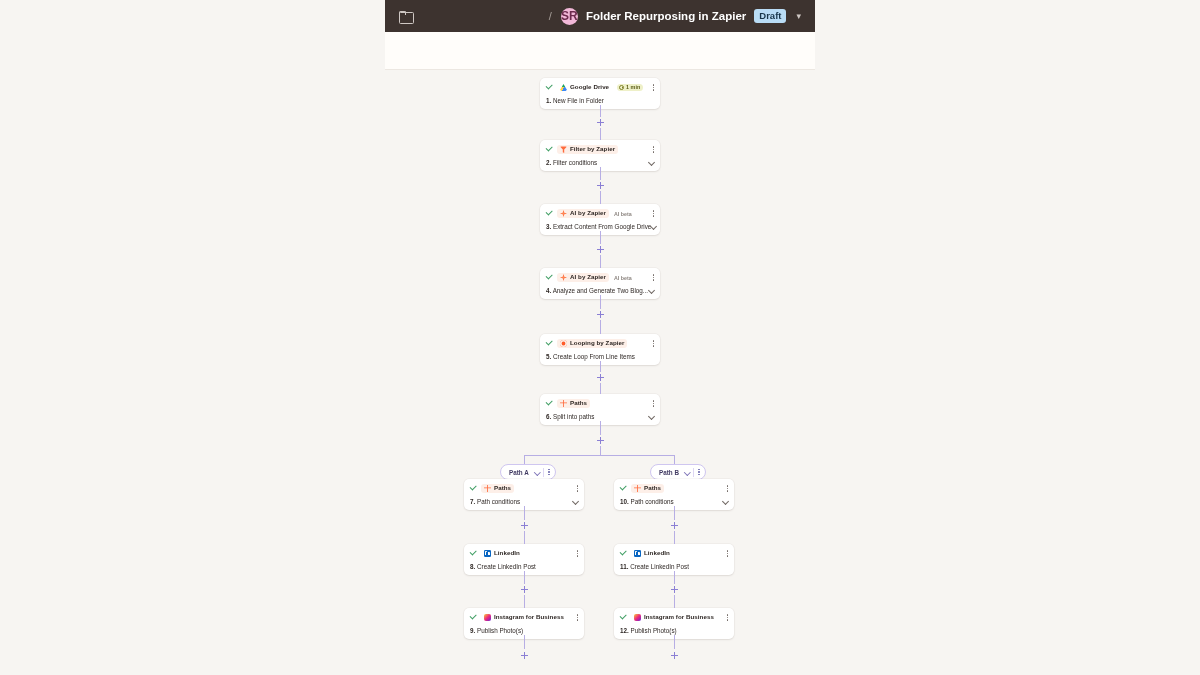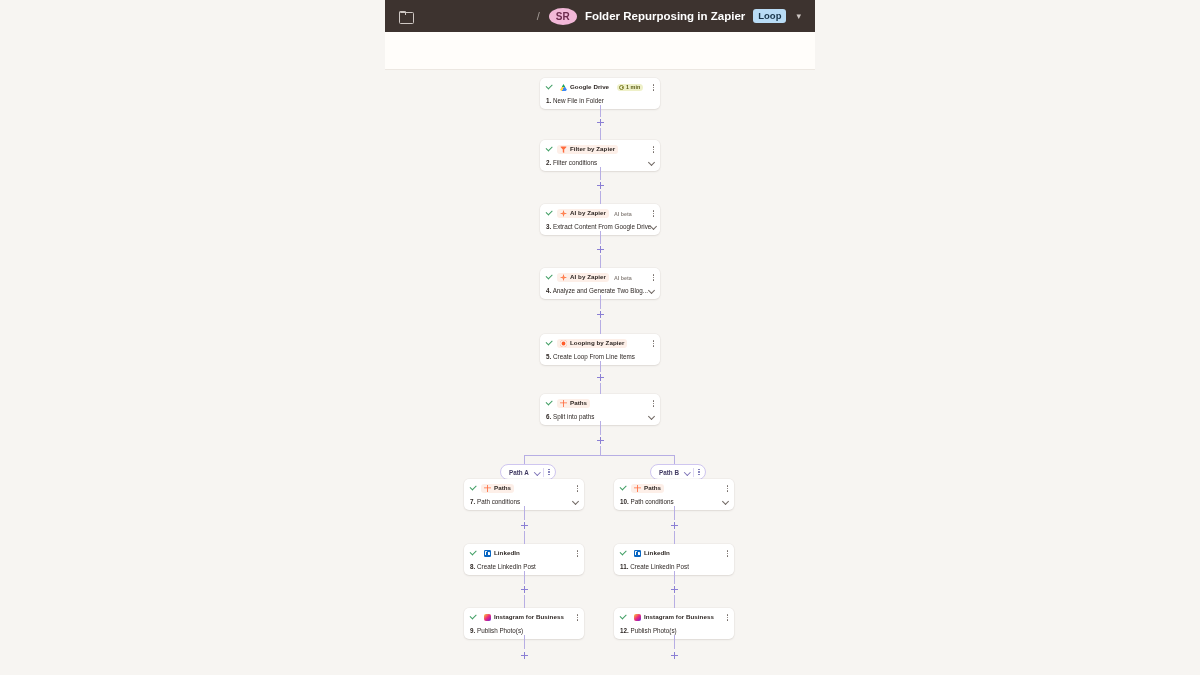--- a/index.html
+++ b/index.html
@@ -21,22 +21,22 @@
     content:""; position:absolute; left:0; top:1px; width:13px; height:10px;
     border:1.2px solid #cfc8c4; border-radius:1.5px;
   }
   .folder-ic::after {
     content:""; position:absolute; left:0px; top:0px; width:5px; height:3px;
     border:1.2px solid #cfc8c4; border-bottom:none; border-radius:1.5px 1.5px 0 0;
   }
   .tb-spacer { flex: 1; }
   .tb-slash { color:#a59d98; font-size:11px; margin-right:9px; }
   .avatar {
-    width:28px; height:17px; border-radius:50%; background:#f2b8d8;
-    color:#6d2b4e; font-size:10px; font-weight:bold; letter-spacing:.2px;
+    width:17px; height:17px; border-radius:50%; background:#f2b8d8;
+    color:#6d2b4e; font-size:12px; font-weight:bold; letter-spacing:.2px;
     display:flex; align-items:center; justify-content:center; margin-right:8px;
     flex:0 0 auto;
   }
   .zap-title { color:#ffffff; font-size:11.5px; font-weight:bold; white-space:nowrap; }
   .draft-badge {
     margin-left:8px; background:#b9dcf5; color:#18354a; font-size:9.5px;
     font-weight:bold; padding:2px 5px 3px; border-radius:3px; line-height:1;
   }
   .tb-chev { margin-left:10px; color:#cfc8c4; font-size:9px; }
   .tb-right { display:flex; align-items:center; }
@@ -130,21 +130,21 @@
 
 <div id="app">
 
   <div class="topbar">
     <span class="folder-ic"></span>
     <span class="tb-spacer"></span>
     <div class="tb-right">
       <span class="tb-slash">/</span>
       <span class="avatar">SR</span>
       <span class="zap-title">Folder Repurposing in Zapier</span>
-      <span class="draft-badge">Loop</span>
+      <span class="draft-badge">Draft</span>
       <span class="tb-chev">▾</span>
     </div>
   </div>
   <div class="subbar"></div>
 
   <div class="canvas" id="canvas">
       <div class="node" style="left: 540px; top: 8px; width: 120px;">
         <div class="node-top">
           <span class="chk"></span>
           <span class="app-chip">

